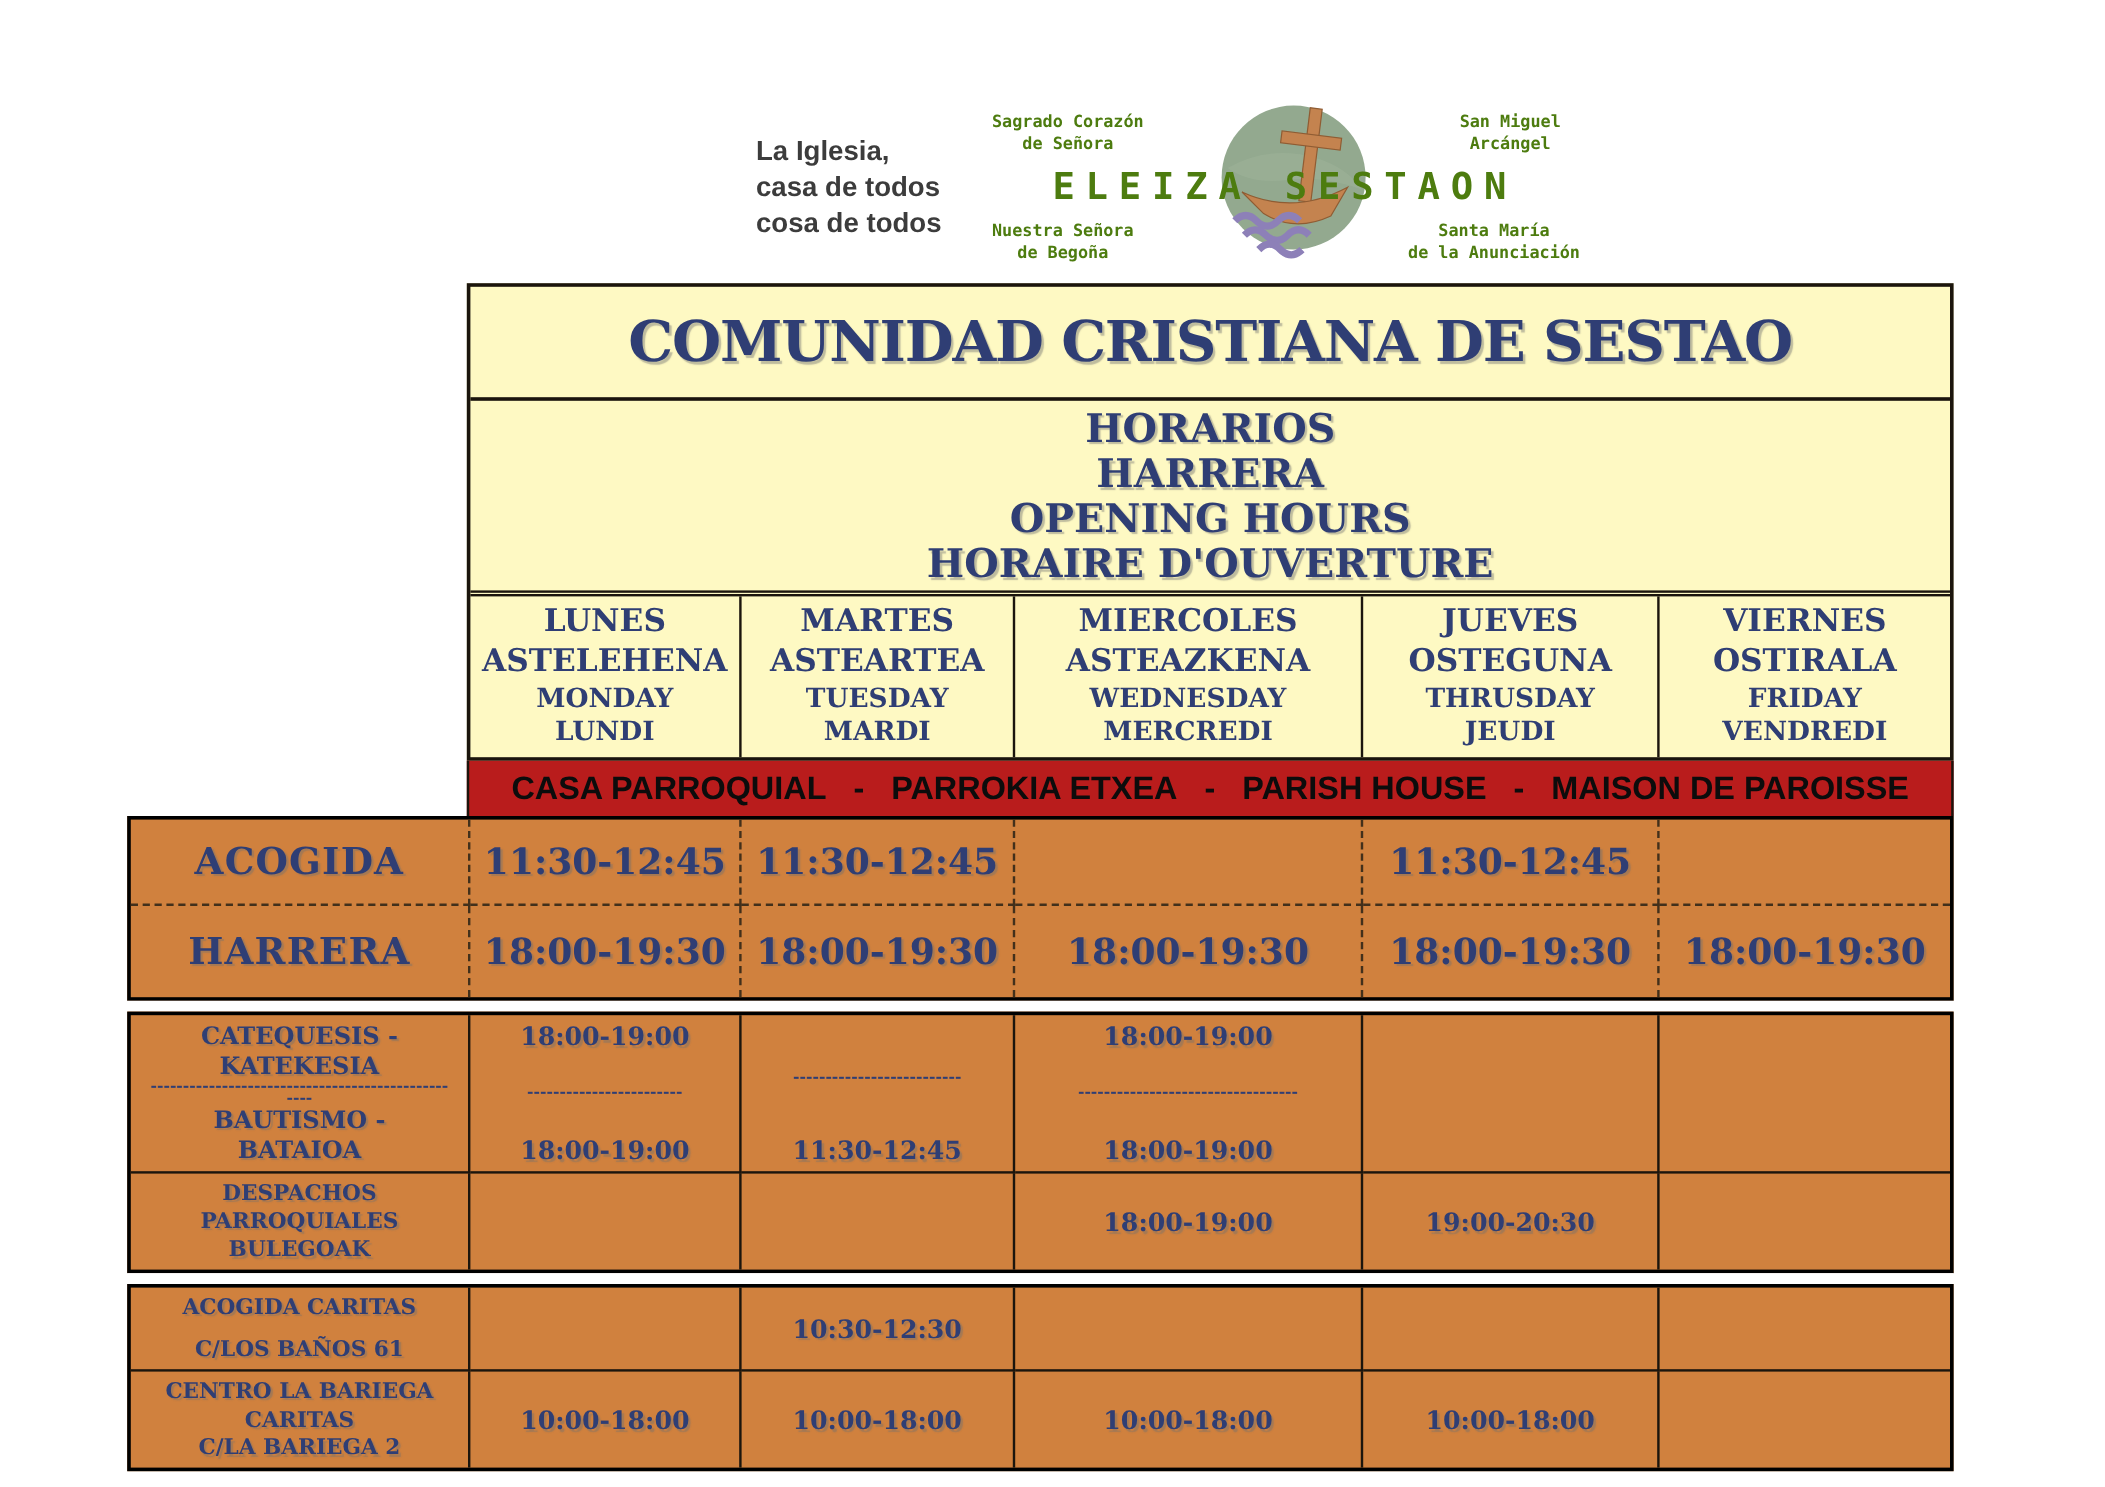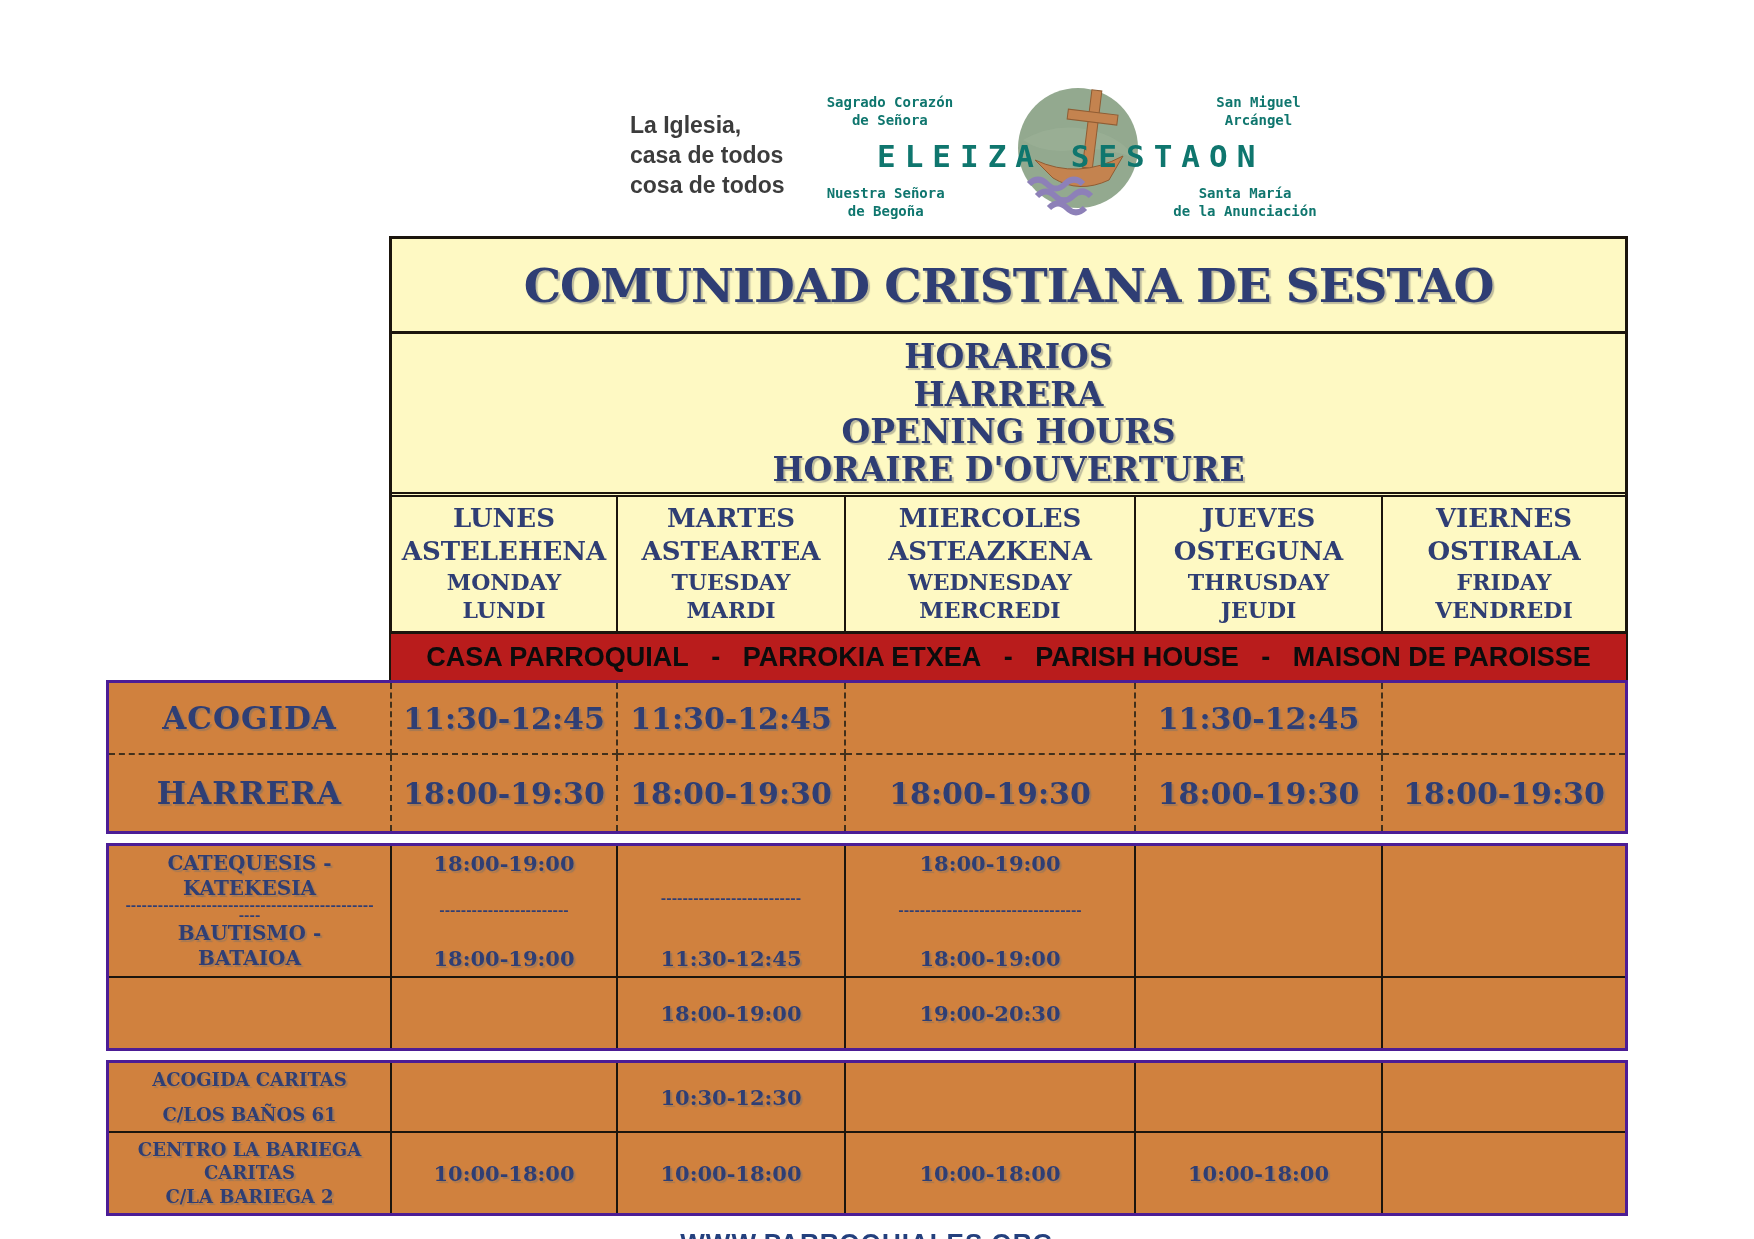--- a/index.html
+++ b/index.html
@@ -4,21 +4,21 @@
 <style>
   html,body{margin:0;padding:0;background:#ffffff;}
   .sheet{position:relative;width:1754px;height:1239px;background:#ffffff;overflow:hidden;
          font-family:"DejaVu Serif", serif;}
 
   
   .logo-area{position:absolute;top:92px;left:630px;display:flex;align-items:center;gap:46px;}
   .motto{font-family:"Liberation Sans", sans-serif;font-weight:bold;color:#3c3c3c;
          font-size:23px;line-height:1.3;}
   .emblem{position:relative;width:480px;height:128px;
-          font-family:"DejaVu Sans Mono", monospace;font-weight:bold;color:#0f766e;}
+          font-family:"DejaVu Sans Mono", monospace;font-weight:bold;color:#4d7c0f;}
   .emblem svg{position:absolute;left:172px;top:-12px;width:150px;height:150px;}
   .corner{position:absolute;font-size:14px;line-height:1.25;text-align:center;z-index:2;}
   .corner.tl{left:-4px;top:2px;}
   .corner.tr{right:10px;top:2px;}
   .corner.bl{left:-4px;bottom:0;}
   .corner.br{right:-6px;bottom:0;}
   .emblem-name{position:absolute;left:0;right:0;top:46px;text-align:center;z-index:2;
                font-size:31px;letter-spacing:9px;}
 
   
@@ -39,21 +39,21 @@
   .day-cell:last-child{border-right:none;}
   .day-cell div{font-weight:bold;line-height:1.15;}
   .day-cell div:nth-child(1),.day-cell div:nth-child(2){font-size:26px;}
   .day-cell div:nth-child(3),.day-cell div:nth-child(4){font-size:22px;}
 
   .band{margin-left:283px;height:46px;background:#b91c1c;border-left:2px solid #1b150d;
         border-right:2px solid #1b150d;display:flex;align-items:center;justify-content:center;
         font-family:"Liberation Sans", sans-serif;font-weight:bold;font-size:27px;color:#0c0c0c;}
 
   .grid-section{display:grid;grid-template-columns:283px 226px 228px 290px 247px auto;
-                border:3px solid #4c1d95;background:#d0813e;}
+                border:3px solid #000000;background:#d0813e;}
   .cell{display:flex;align-items:center;justify-content:center;text-align:center;
         font-weight:bold;box-sizing:border-box;}
   
   .s2 .cell{min-height:76px;}
   .s2 .cell.r1{border-bottom:2px dashed #42301b;min-height:72px;}
   .s2 .cell.csep{border-right:2px dashed #42301b;}
   .s2 .biglabel{font-size:31px;letter-spacing:1px;}
   .s2 .time{font-size:30px;}
 
   
@@ -210,20 +210,25 @@
         <div class="smtime"></div>
         <div class="dash"></div>
         <div class="smtime"></div>
       </div>
       <div class="cell r1 stack navy">
         <div class="smtime"></div>
         <div class="dash"></div>
         <div class="smtime"></div>
       </div>
 
+      <div class="cell r2 stack navy">
+        <div class="tinylabel shadowed">DESPACHOS</div>
+        <div class="tinylabel shadowed">PARROQUIALES</div>
+        <div class="tinylabel shadowed">BULEGOAK</div>
+      </div>
       <div class="cell r2 smtime navy"></div>
       <div class="cell r2 smtime navy"></div>
       <div class="cell r2 smtime navy shadowed">18:00-19:00</div>
       <div class="cell r2 smtime navy shadowed">19:00-20:30</div>
       <div class="cell r2 smtime navy"></div>
     </div>
 
     <div class="gap"></div>
 
     <div class="grid-section s4">

